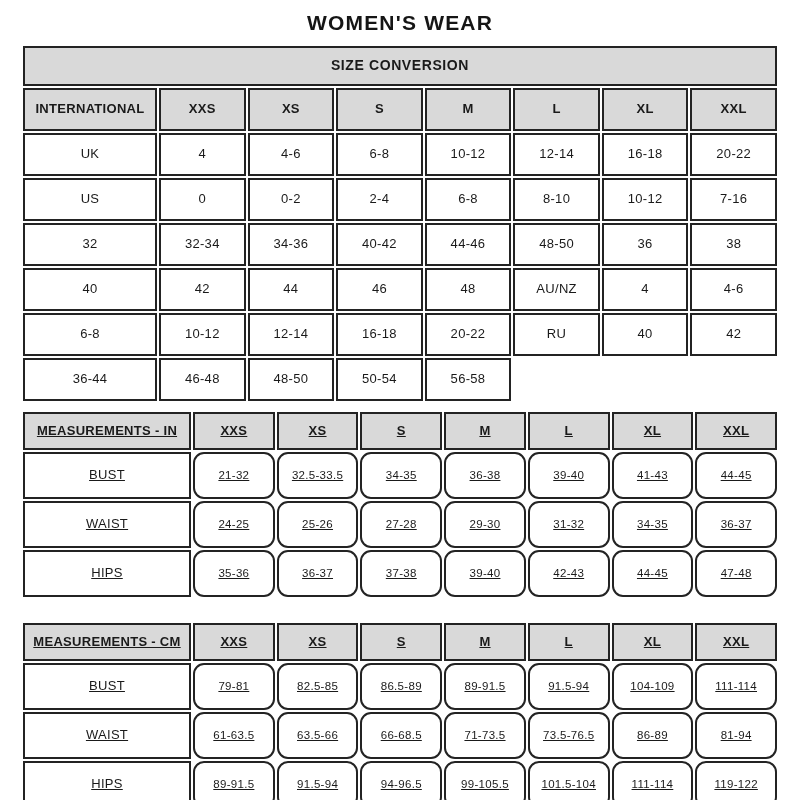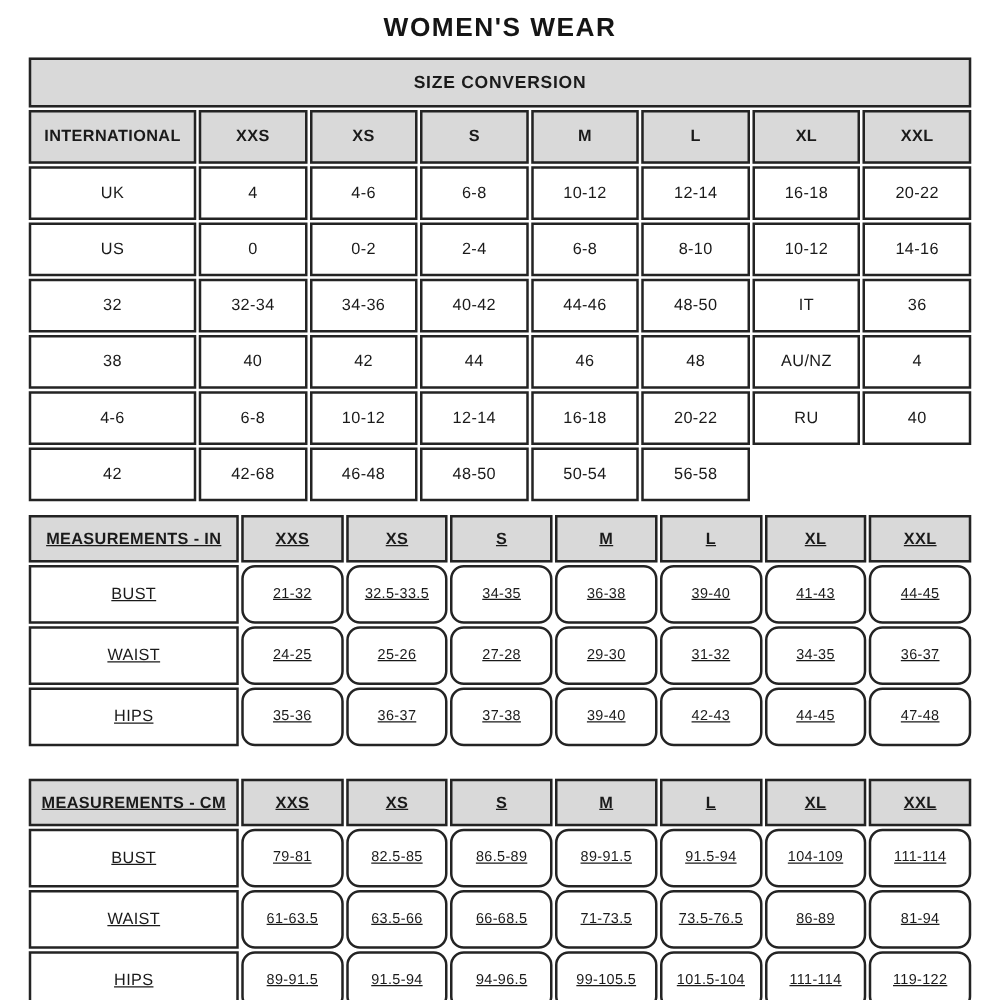--- a/index.html
+++ b/index.html
@@ -90,47 +90,46 @@
       <div class="cell val">12-14</div>
       <div class="cell val">16-18</div>
       <div class="cell val">20-22</div>
       <div class="cell label">US</div>
       <div class="cell val">0</div>
       <div class="cell val">0-2</div>
       <div class="cell val">2-4</div>
       <div class="cell val">6-8</div>
       <div class="cell val">8-10</div>
       <div class="cell val">10-12</div>
-      <div class="cell val">14-16</div>
+      <div class="cell val">7-16</div>
       <div class="cell val">32</div>
       <div class="cell val">32-34</div>
       <div class="cell val">34-36</div>
       <div class="cell val">40-42</div>
       <div class="cell val">44-46</div>
       <div class="cell val">48-50</div>
-      <div class="cell label">IT</div>
       <div class="cell val">36</div>
       <div class="cell val">38</div>
       <div class="cell val">40</div>
       <div class="cell val">42</div>
       <div class="cell val">44</div>
       <div class="cell val">46</div>
       <div class="cell val">48</div>
       <div class="cell label">AU/NZ</div>
       <div class="cell val">4</div>
       <div class="cell val">4-6</div>
       <div class="cell val">6-8</div>
       <div class="cell val">10-12</div>
       <div class="cell val">12-14</div>
       <div class="cell val">16-18</div>
       <div class="cell val">20-22</div>
       <div class="cell label">RU</div>
       <div class="cell val">40</div>
       <div class="cell val">42</div>
-      <div class="cell val">42-68</div>
+      <div class="cell val">36-44</div>
       <div class="cell val">46-48</div>
       <div class="cell val">48-50</div>
       <div class="cell val">50-54</div>
       <div class="cell val">56-58</div>
     </section>
 
   <section class="tbl tblm gap11">
       <div class="cell head">MEASUREMENTS - IN</div>
       <div class="cell head">XXS</div>
       <div class="cell head">XS</div>

